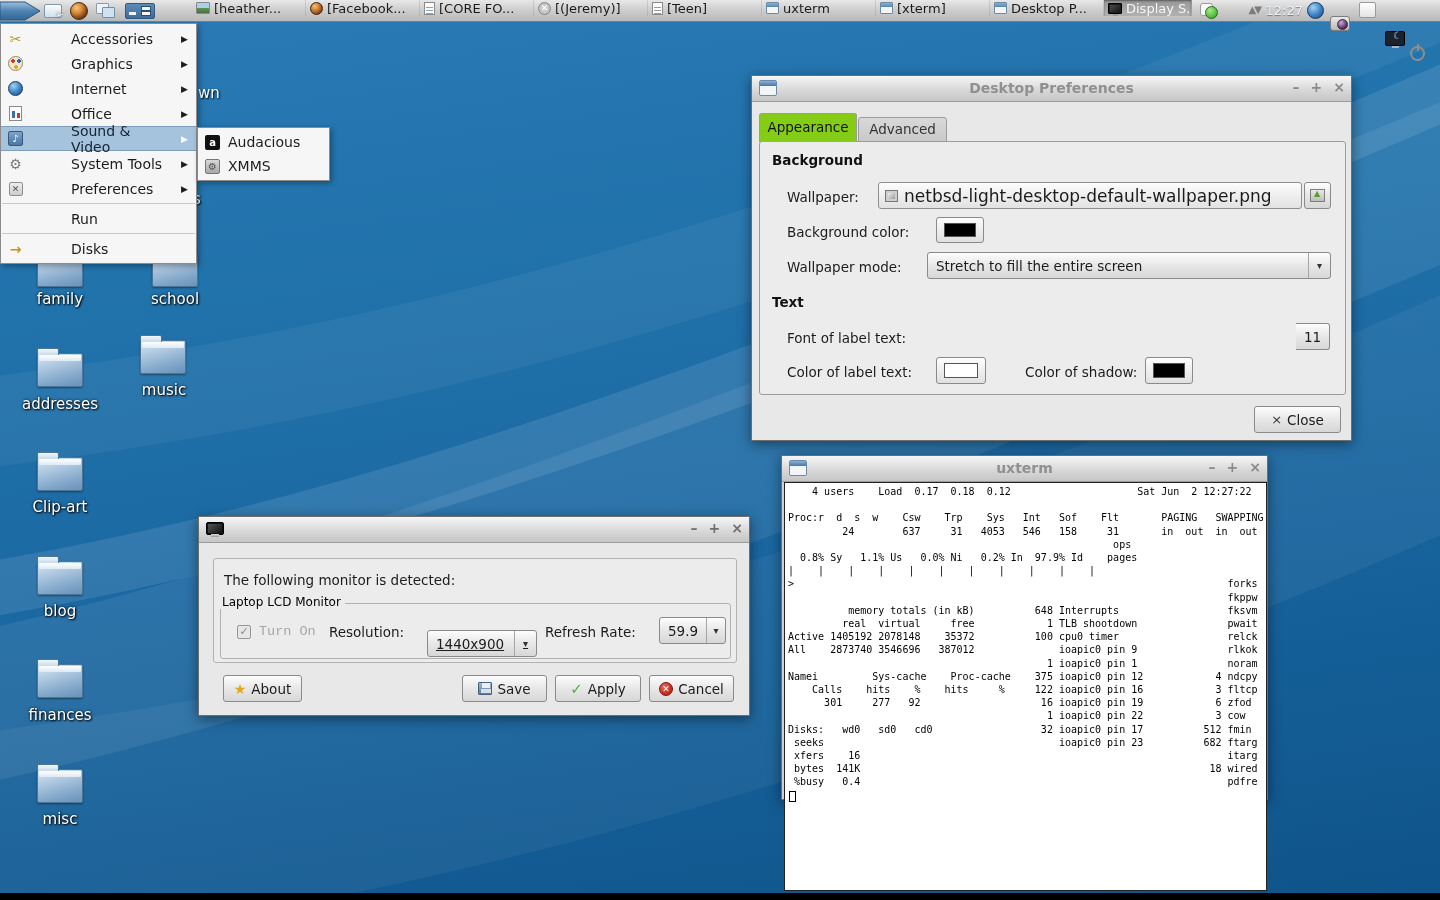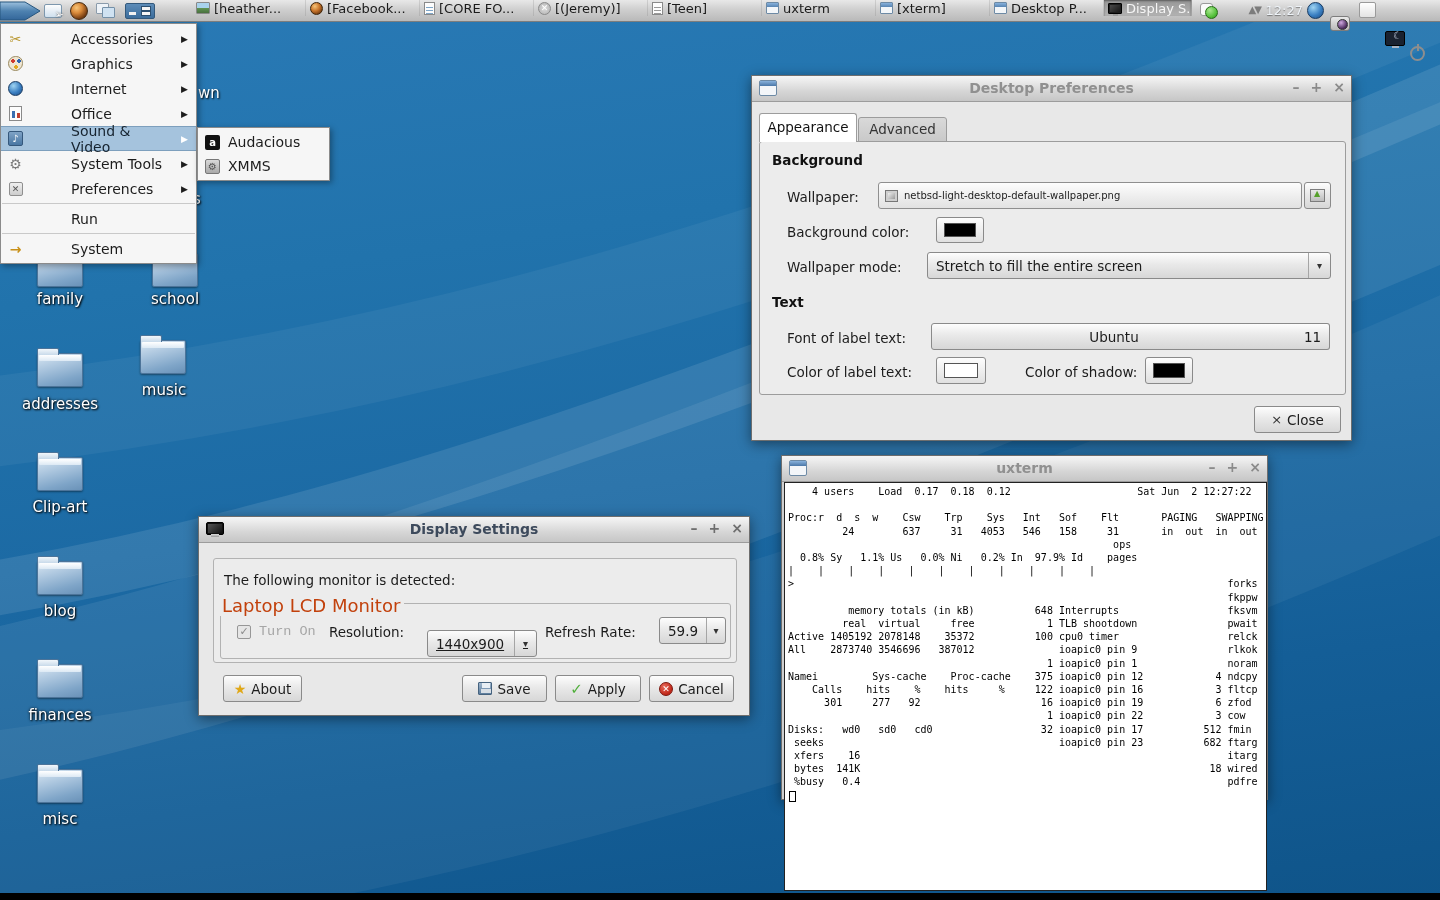--- a/index.html
+++ b/index.html
@@ -139,48 +139,48 @@
   .ai-win::before { content:""; position:absolute; left:0; top:0; right:0; height:5px; background:linear-gradient(#88b2dc,#4a77a8); }
   .ai-monitor { background:#111; border:1px solid #000; border-radius:2px; position:relative; height:13px; }
   .ai-monitor::before { content:""; position:absolute; inset:1px; background:linear-gradient(135deg,#555,#111); }
   .ai-monitor::after { content:""; position:absolute; left:4px; bottom:-3px; width:8px; height:3px; background:linear-gradient(#ddd,#999); }
 
   .gtk-btn { position:absolute; display:flex; align-items:center; justify-content:center; gap:5px;
     background:linear-gradient(#fdfdfd,#e9e9e9 45%,#d7d7d7); border:1px solid #8a8a8a; border-radius:3px;
     font-size:13.5px; color:#1c1c1c; }
   .gtk-entry { position:absolute; display:flex; align-items:center; gap:6px; padding:0 6px;
     background:linear-gradient(#fdfdfd,#ececec 60%,#e2e2e2); border:1px solid #8f8f8f; border-radius:3px;
-    font-size:10px; color:#1c1c1c; }
+    font-size:17px; color:#1c1c1c; }
   .gtk-combo { position:absolute; display:flex; align-items:center;
     background:linear-gradient(#fdfdfd,#e9e9e9 45%,#d7d7d7); border:1px solid #8a8a8a; border-radius:3px;
     font-size:13.5px; color:#1c1c1c; }
   .gtk-combo .cval { flex:1; padding:0 8px; }
   .gtk-combo .carrow { width:22px; align-self:stretch; border-left:1px solid #a5a5a5; display:flex;
     align-items:center; justify-content:center; font-size:10px; color:#333; }
   .gtk-label { position:absolute; font-size:13.5px; color:#1c1c1c; white-space:nowrap; }
   .gtk-heading { position:absolute; font-size:13.5px; font-weight:bold; color:#111; }
   .gtk-frame { position:absolute; border:1px solid #b2b2b2; border-radius:3px; }
   .swatch-btn { position:absolute; background:linear-gradient(#fdfdfd,#e0e0e0); border:1px solid #8a8a8a; border-radius:3px;
     display:flex; align-items:center; justify-content:center; }
   .swatch { width:70%; height:58%; border:1px solid #555; }
 
   
   .win-dp { left:751px; top:75px; width:601px; height:366px; }
   .tab { position:absolute; font-size:13.5px; text-align:center; }
-  .tab.tab-active { left:7px; top:37px; width:98px; height:29px; background:#ffffff;
+  .tab.tab-active { left:7px; top:37px; width:98px; height:29px; background:#84cc16;
     border:1px solid #9c9c9c; border-bottom:none; border-radius:3px 3px 0 0; line-height:27px; color:#111; z-index:2; }
   .tab.tab-inactive { left:106px; top:41px; width:89px; height:25px; background:linear-gradient(#d9d9d9,#c9c9c9);
     border:1px solid #9c9c9c; border-radius:3px 3px 0 0; line-height:23px; color:#333; }
   .dp-frame { left:7px; top:65px; width:587px; height:254px; border-color:#9c9c9c; background:#ececec; }
 
   
   .win-ds { left:198px; top:516px; width:552px; height:200px; }
   .checkbox { position:absolute; width:14px; height:14px; background:#e6e6e6; border:1px solid #979797; border-radius:2px;
     color:#8a8a8a; font-size:11px; line-height:12px; text-align:center; }
-  .fieldset-legend { position:absolute; font-size:18px; color:#c2410c; background:#ececec; padding:0 4px; z-index:2; white-space:nowrap; }
+  .fieldset-legend { position:absolute; font-size:12px; color:#000000; background:#ececec; padding:0 4px; z-index:2; white-space:nowrap; }
 
   
   .win-ux { left:781px; top:455px; width:487px; height:345px; background:#cfcfcf; }
   .termbox { position:absolute; left:2px; top:26px; width:483px; height:409px; background:#fff; border:1px solid #222; }
   .termbox pre { margin:0; padding:2px 3px; font-family:"DejaVu Sans Mono", monospace;
     font-size:10px; line-height:13.2px; color:#000; white-space:pre; }
   .cursor { position:absolute; left:4px; top:308px; width:7px; height:11px; border:1px solid #000; }
 
   .icon-star { color:#e0a818; font-size:14px; }
   .icon-save { width:14px; height:13px; background:linear-gradient(#9fb6cd,#5d7d9d); border:1px solid #3f5possible: none; border:1px solid #46637f; position:relative; border-radius:1px; }
@@ -287,21 +287,20 @@
  bytes  141K                                                          18 wired
  %busy   0.4                                                             pdfre
 </pre>
       <div class="cursor"></div>
     </div>
   </div>
 
   <div class="window win-ds">
     <div class="titlebar">
       <div class="appicon ai-monitor" style="top:5px;"></div>
-      <div class="title active">Display Settings</div>
       <div class="wbtns" style="color:#6e6e6e;">
         <span>–</span>
         <span>+</span>
         <span>×</span>
       </div>
     </div>
     <div class="gtk-frame" style="left:14px; top:41px; width:524px; height:105px; background:#ececec;">
       <div class="gtk-label" style="left:10px; top:13px;">The following monitor is detected:</div>
       <div class="fieldset-legend" style="left:4px; top:36px;">Laptop LCD Monitor</div>
       <div class="gtk-frame" style="left:6px; top:44px; width:511px; height:56px;">
@@ -363,23 +362,20 @@
       <div class="swatch-btn" style="left:176px; top:75px; width:48px; height:26px;">
         <span class="swatch" style="background:#000;"></span>
       </div>
       <div class="gtk-label" style="left:27px; top:117px;">Wallpaper mode:</div>
       <div class="gtk-combo" style="left:167px; top:110px; width:404px; height:27px;">
         <span class="cval">Stretch to fill the entire screen</span>
         <span class="carrow">▾</span>
       </div>
       <div class="gtk-heading" style="left:12px; top:152px;">Text</div>
       <div class="gtk-label" style="left:27px; top:188px;">Font of label text:</div>
-      <div class="gtk-btn" style="left:171px; top:181px; width:366px; height:27px; border-radius:3px 0 0 3px;">
-        <span>Ubuntu</span>
-      </div>
       <div class="gtk-btn" style="left:536px; top:181px; width:34px; height:27px; border-left:none; border-radius:0 3px 3px 0;">
         <span>11</span>
       </div>
       <div class="gtk-label" style="left:27px; top:222px;">Color of label text:</div>
       <div class="swatch-btn" style="left:176px; top:215px; width:50px; height:27px;">
         <span class="swatch" style="background:#fff;"></span>
       </div>
       <div class="gtk-label" style="left:265px; top:222px;">Color of shadow:</div>
       <div class="swatch-btn" style="left:385px; top:215px; width:48px; height:27px;">
         <span class="swatch" style="background:#000;"></span>
@@ -438,21 +434,21 @@
       <span class="marrow">▶</span>
     </div>
     <div class="msep"></div>
     <div class="mitem">
       <span class="micon"></span>
       <span class="mlabel">Run</span>
     </div>
     <div class="msep"></div>
     <div class="mitem">
       <span class="micon mi-logout">→</span>
-      <span class="mlabel">System</span>
+      <span class="mlabel">Disks</span>
     </div>
   </div>
 
   <div class="submenu">
     <div class="smitem">
       <span class="smi-aud">a</span>
       <span>Audacious</span>
     </div>
     <div class="smitem">
       <span class="smi-xmms">⚙</span>

